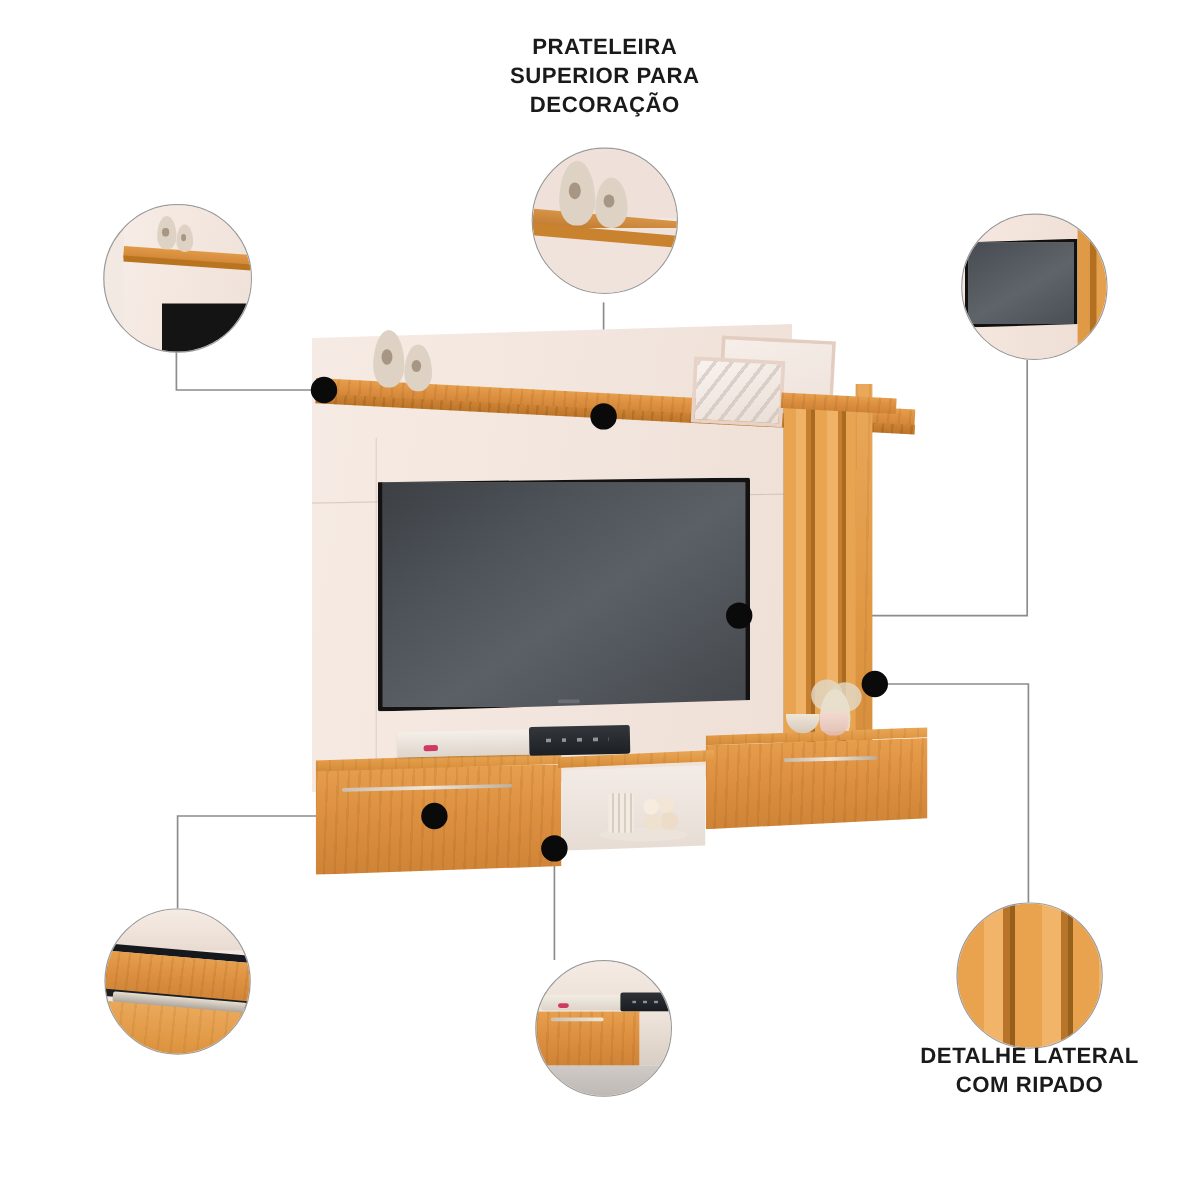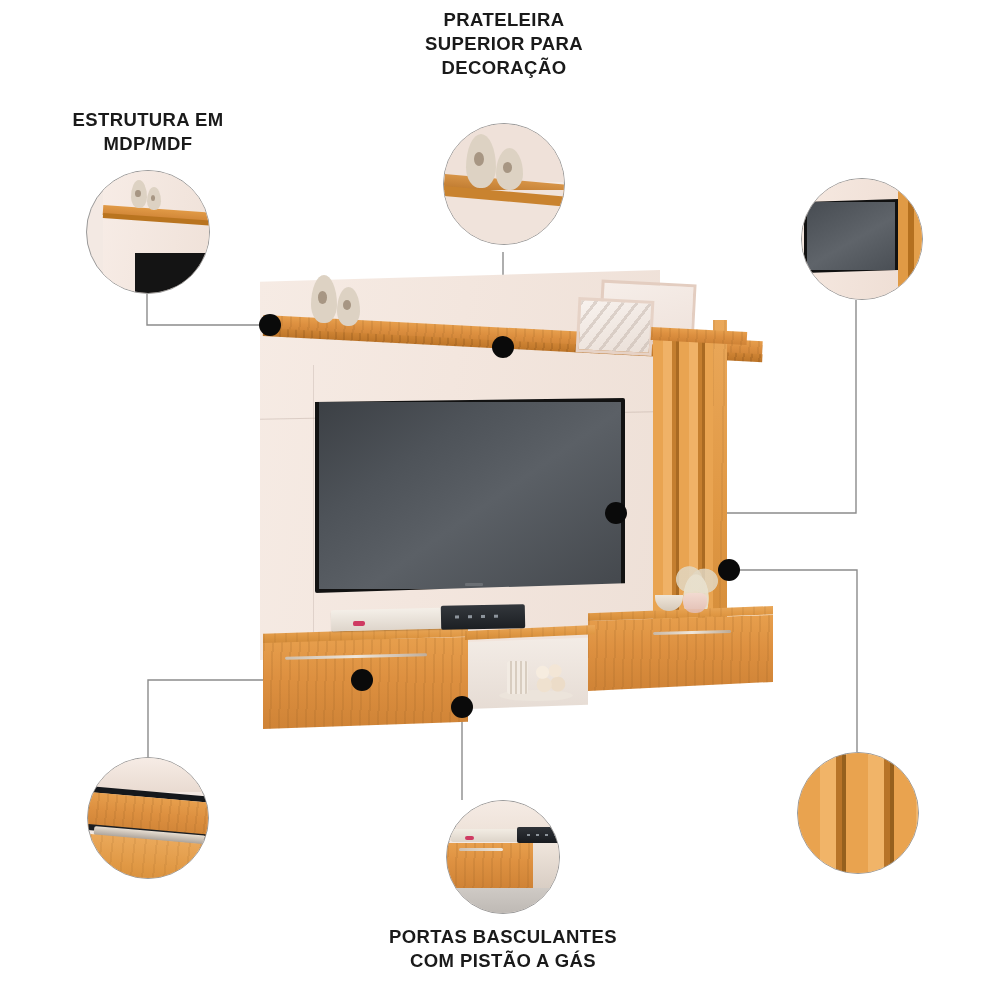--- a/index.html
+++ b/index.html
@@ -215,38 +215,36 @@
                   background:linear-gradient(180deg,#e19a46,#cf8436);transform:rotate(4deg);
                   transform-origin:left center;"></div>
       <div style="position:absolute;left:16px;top:42px;width:120px;height:5px;
                   background:#b9741f;transform:rotate(4deg);transform-origin:left center;"></div>
       <div class="vase" style="left:44px;top:9px;width:16px;height:28px;"></div>
       <div class="vase" style="left:60px;top:16px;width:14px;height:23px;"></div>
       <div style="position:absolute;left:48px;top:82px;width:80px;height:46px;
                   background:#141414;border-radius:0 0 46px 0;"></div>
     </div>
   </div>
-  <div class="label" style="left:28px; top:108px; width:240px;">ESTRUTURA EM
-MDP/MDF</div>
 
   <div class="bubble" style="left:443px; top:123px; width:122px; height:122px;">
     <div class="inner">
       <div style="position:absolute;left:0;top:0;width:122px;height:58px;background:#efe1d9;"></div>
       <div style="position:absolute;left:0;top:50px;width:140px;height:18px;
                   background:linear-gradient(180deg,#d79447,#b9742a);transform:rotate(5deg);
                   transform-origin:left center;"></div>
       <div style="position:absolute;left:0;top:66px;width:140px;height:60px;background:#f0e3db;
                   transform:rotate(0deg);"></div>
       <div style="position:absolute;left:0;top:62px;width:140px;height:10px;
                   background:#c9832f;transform:rotate(5deg);transform-origin:left center;"></div>
       <div class="vase" style="left:22px;top:10px;width:30px;height:54px;"></div>
       <div class="vase" style="left:52px;top:24px;width:27px;height:42px;"></div>
     </div>
   </div>
-  <div class="label" style="left:384px; top:8px; width:240px;">PRATELEIRA
+  <div class="label" style="left:384px; top:27px; width:240px;">PRATELEIRA
 SUPERIOR PARA
 DECORAÇÃO</div>
 
   <div class="bubble" style="left:801px; top:178px; width:122px; height:122px;">
     <div class="inner">
       <div style="position:absolute;left:0;top:0;width:122px;height:122px;
                   background:linear-gradient(100deg,#f6e9e1,#eddcd2);"></div>
       <div style="position:absolute;left:96px;top:0;width:10px;height:122px;background:#e09a45;"></div>
       <div style="position:absolute;left:106px;top:0;width:6px;height:122px;background:#b4701f;"></div>
       <div style="position:absolute;left:112px;top:0;width:10px;height:122px;background:#e4a04c;"></div>
@@ -289,25 +287,25 @@
                   background:repeating-linear-gradient(90deg,#8b9299 0 3px,transparent 3px 9px);"></div>
       <div class="wood" style="position:absolute;left:0;top:42px;width:86px;height:45px;"></div>
       <div style="position:absolute;left:12px;top:47px;width:44px;height:3px;
                   background:linear-gradient(90deg,#cfc0b0,#efe6da);border-radius:2px;"></div>
       <div style="position:absolute;left:86px;top:42px;width:28px;height:45px;
                   background:linear-gradient(180deg,#efe5dc,#d9cec4);"></div>
       <div style="position:absolute;left:0;top:87px;width:114px;height:27px;
                   background:linear-gradient(180deg,#cfcac5,#bdb8b3);"></div>
     </div>
   </div>
-  <div class="label" style="left:372px; top:925px; width:262px;">PORTAS BASCULANTES
-COM PISTÃO A GÁS</div>
 
   <div class="bubble" style="left:797px; top:752px; width:122px; height:122px;">
     <div class="inner slat-col" style="background:
             repeating-linear-gradient(90deg,
               #e9a34f 0 22px,
               #f1b468 22px 38px,
               #b87428 38px 44px,
               #96601d 44px 48px);"></div>
   </div>
+  <div class="label" style="left:738px; top:868px; width:240px;">DETALHE LATERAL
+COM RIPADO</div>
 
 </div>
 
 </body></html>

